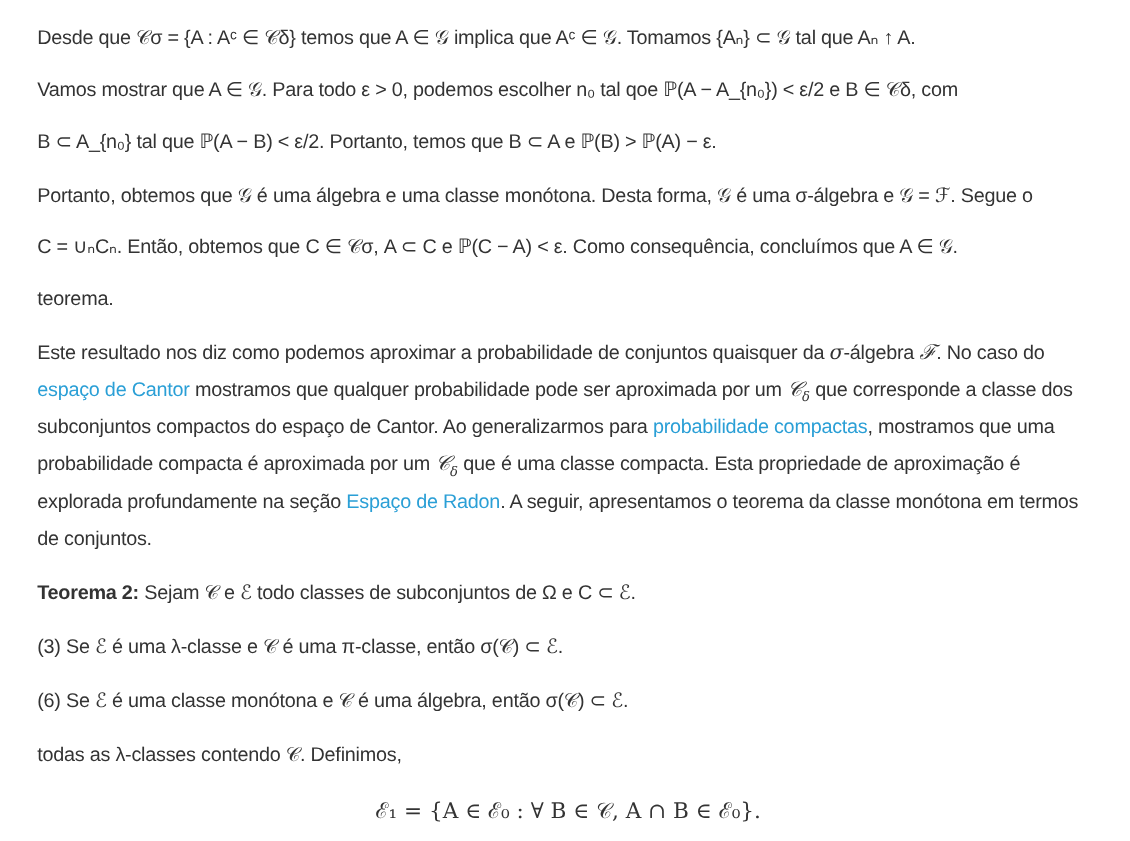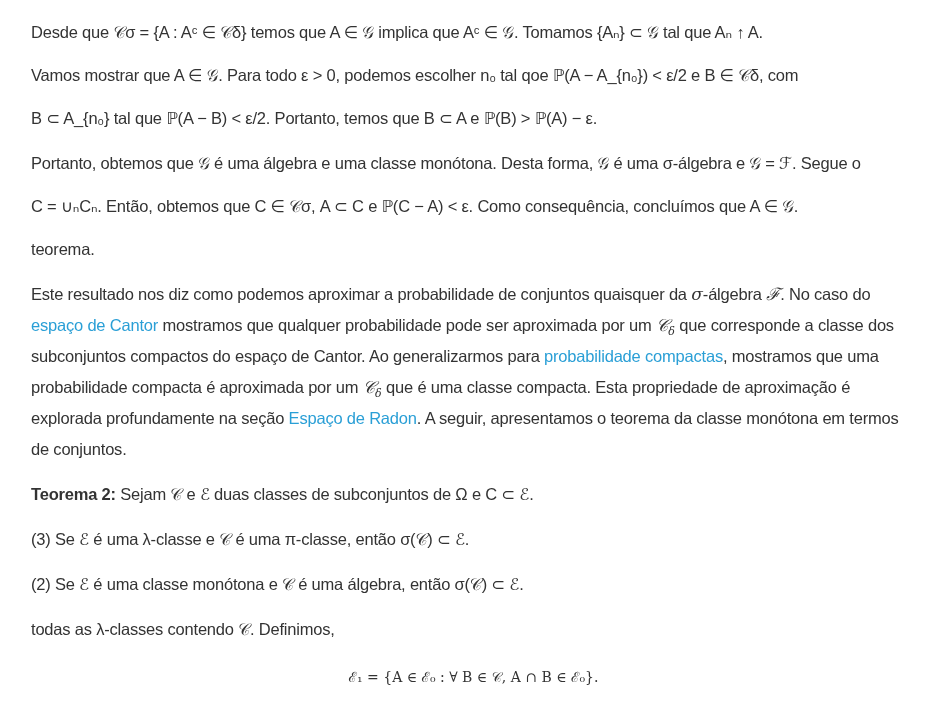--- a/index.html
+++ b/index.html
@@ -11,21 +11,21 @@
     letter-spacing: -0.2px;
   }
   .content { position: relative; padding: 0 14px 0 19px; }
   p { margin: 12px; line-height: 31px; }
   .para { margin-bottom: 14px; }
   .m { font-family: "DejaVu Serif", "Liberation Serif", serif; font-style: italic; font-size: 17px; letter-spacing: 0; }
   .mr { font-family: "DejaVu Serif", "Liberation Serif", serif; font-style: normal; font-size: 17px; letter-spacing: 0; }
   sub, sup { font-size: 11px; line-height: 0; }
   a.link { color: #2a9fd6; text-decoration: none; }
   b { font-weight: bold; }
-  .display { text-align: center; margin-top: 6px; line-height: 40px; font-size: 14px; }
+  .display { text-align: center; margin-top: 6px; line-height: 40px; font-size: 18px; }
   #p1 { padding-top: 5px; }
 </style>
 </head>
 <body>
 
 <div class="content">
 
   <div id="p1" class="para">
     <p>Desde que 𝒞σ = {A : Aᶜ ∈ 𝒞δ} temos que A ∈ 𝒢 implica que Aᶜ ∈ 𝒢. Tomamos {Aₙ} ⊂ 𝒢 tal que Aₙ ↑ A.</p>
     <p>Vamos mostrar que A ∈ 𝒢. Para todo ε &gt; 0, podemos escolher n₀ tal qoe ℙ(A − A_{n₀}) &lt; ε/2 e B ∈ 𝒞δ, com</p>
@@ -36,29 +36,29 @@
     <p>Portanto, obtemos que 𝒢 é uma álgebra e uma classe monótona. Desta forma, 𝒢 é uma σ-álgebra e 𝒢 = ℱ. Segue o</p>
     <p>C = ∪ₙCₙ. Então, obtemos que C ∈ 𝒞σ, A ⊂ C e ℙ(C − A) &lt; ε. Como consequência, concluímos que A ∈ 𝒢.</p>
     <p>teorema.</p>
   </div>
 
   <div class="para">
     <p><span>Este resultado nos diz como podemos aproximar a probabilidade de conjuntos quaisquer da </span><span class="m">σ</span><span>-álgebra </span><span class="m">ℱ</span><span>. No caso do </span><a class="link" href="#">espaço de Cantor</a><span> mostramos que qualquer probabilidade pode ser aproximada por um </span><span class="m"><span>𝒞</span><sub>δ</sub></span><span> que corresponde a classe dos subconjuntos compactos do espaço de Cantor. Ao generalizarmos para </span><a class="link" href="#">probabilidade compactas</a><span>, mostramos que uma probabilidade compacta é aproximada por um </span><span class="m"><span>𝒞</span><sub>δ</sub></span><span> que é uma classe compacta. Esta propriedade de aproximação é explorada profundamente na seção </span><a class="link" href="#">Espaço de Radon</a><span>. A seguir, apresentamos o teorema da classe monótona em termos de conjuntos.</span></p>
   </div>
 
   <div class="para">
-    <p><b>Teorema 2:</b><span> Sejam 𝒞 e ℰ duas classes de subconjuntos de Ω e C ⊂ ℰ.</span></p>
+    <p><b>Teorema 2:</b><span> Sejam 𝒞 e ℰ todo classes de subconjuntos de Ω e C ⊂ ℰ.</span></p>
   </div>
 
   <div class="para">
     <p>(3) Se ℰ é uma λ-classe e 𝒞 é uma π-classe, então σ(𝒞) ⊂ ℰ.</p>
   </div>
 
   <div class="para">
-    <p>(2) Se ℰ é uma classe monótona e 𝒞 é uma álgebra, então σ(𝒞) ⊂ ℰ.</p>
+    <p>(6) Se ℰ é uma classe monótona e 𝒞 é uma álgebra, então σ(𝒞) ⊂ ℰ.</p>
   </div>
 
   <div class="para" style="margin-bottom:4px;">
     <p>todas as λ-classes contendo 𝒞. Definimos,</p>
   </div>
 
   <div class="display mr">ℰ₁ = {A ∈ ℰ₀ : ∀ B ∈ 𝒞,  A ∩ B ∈ ℰ₀}.</div>
 
 </div>
 

